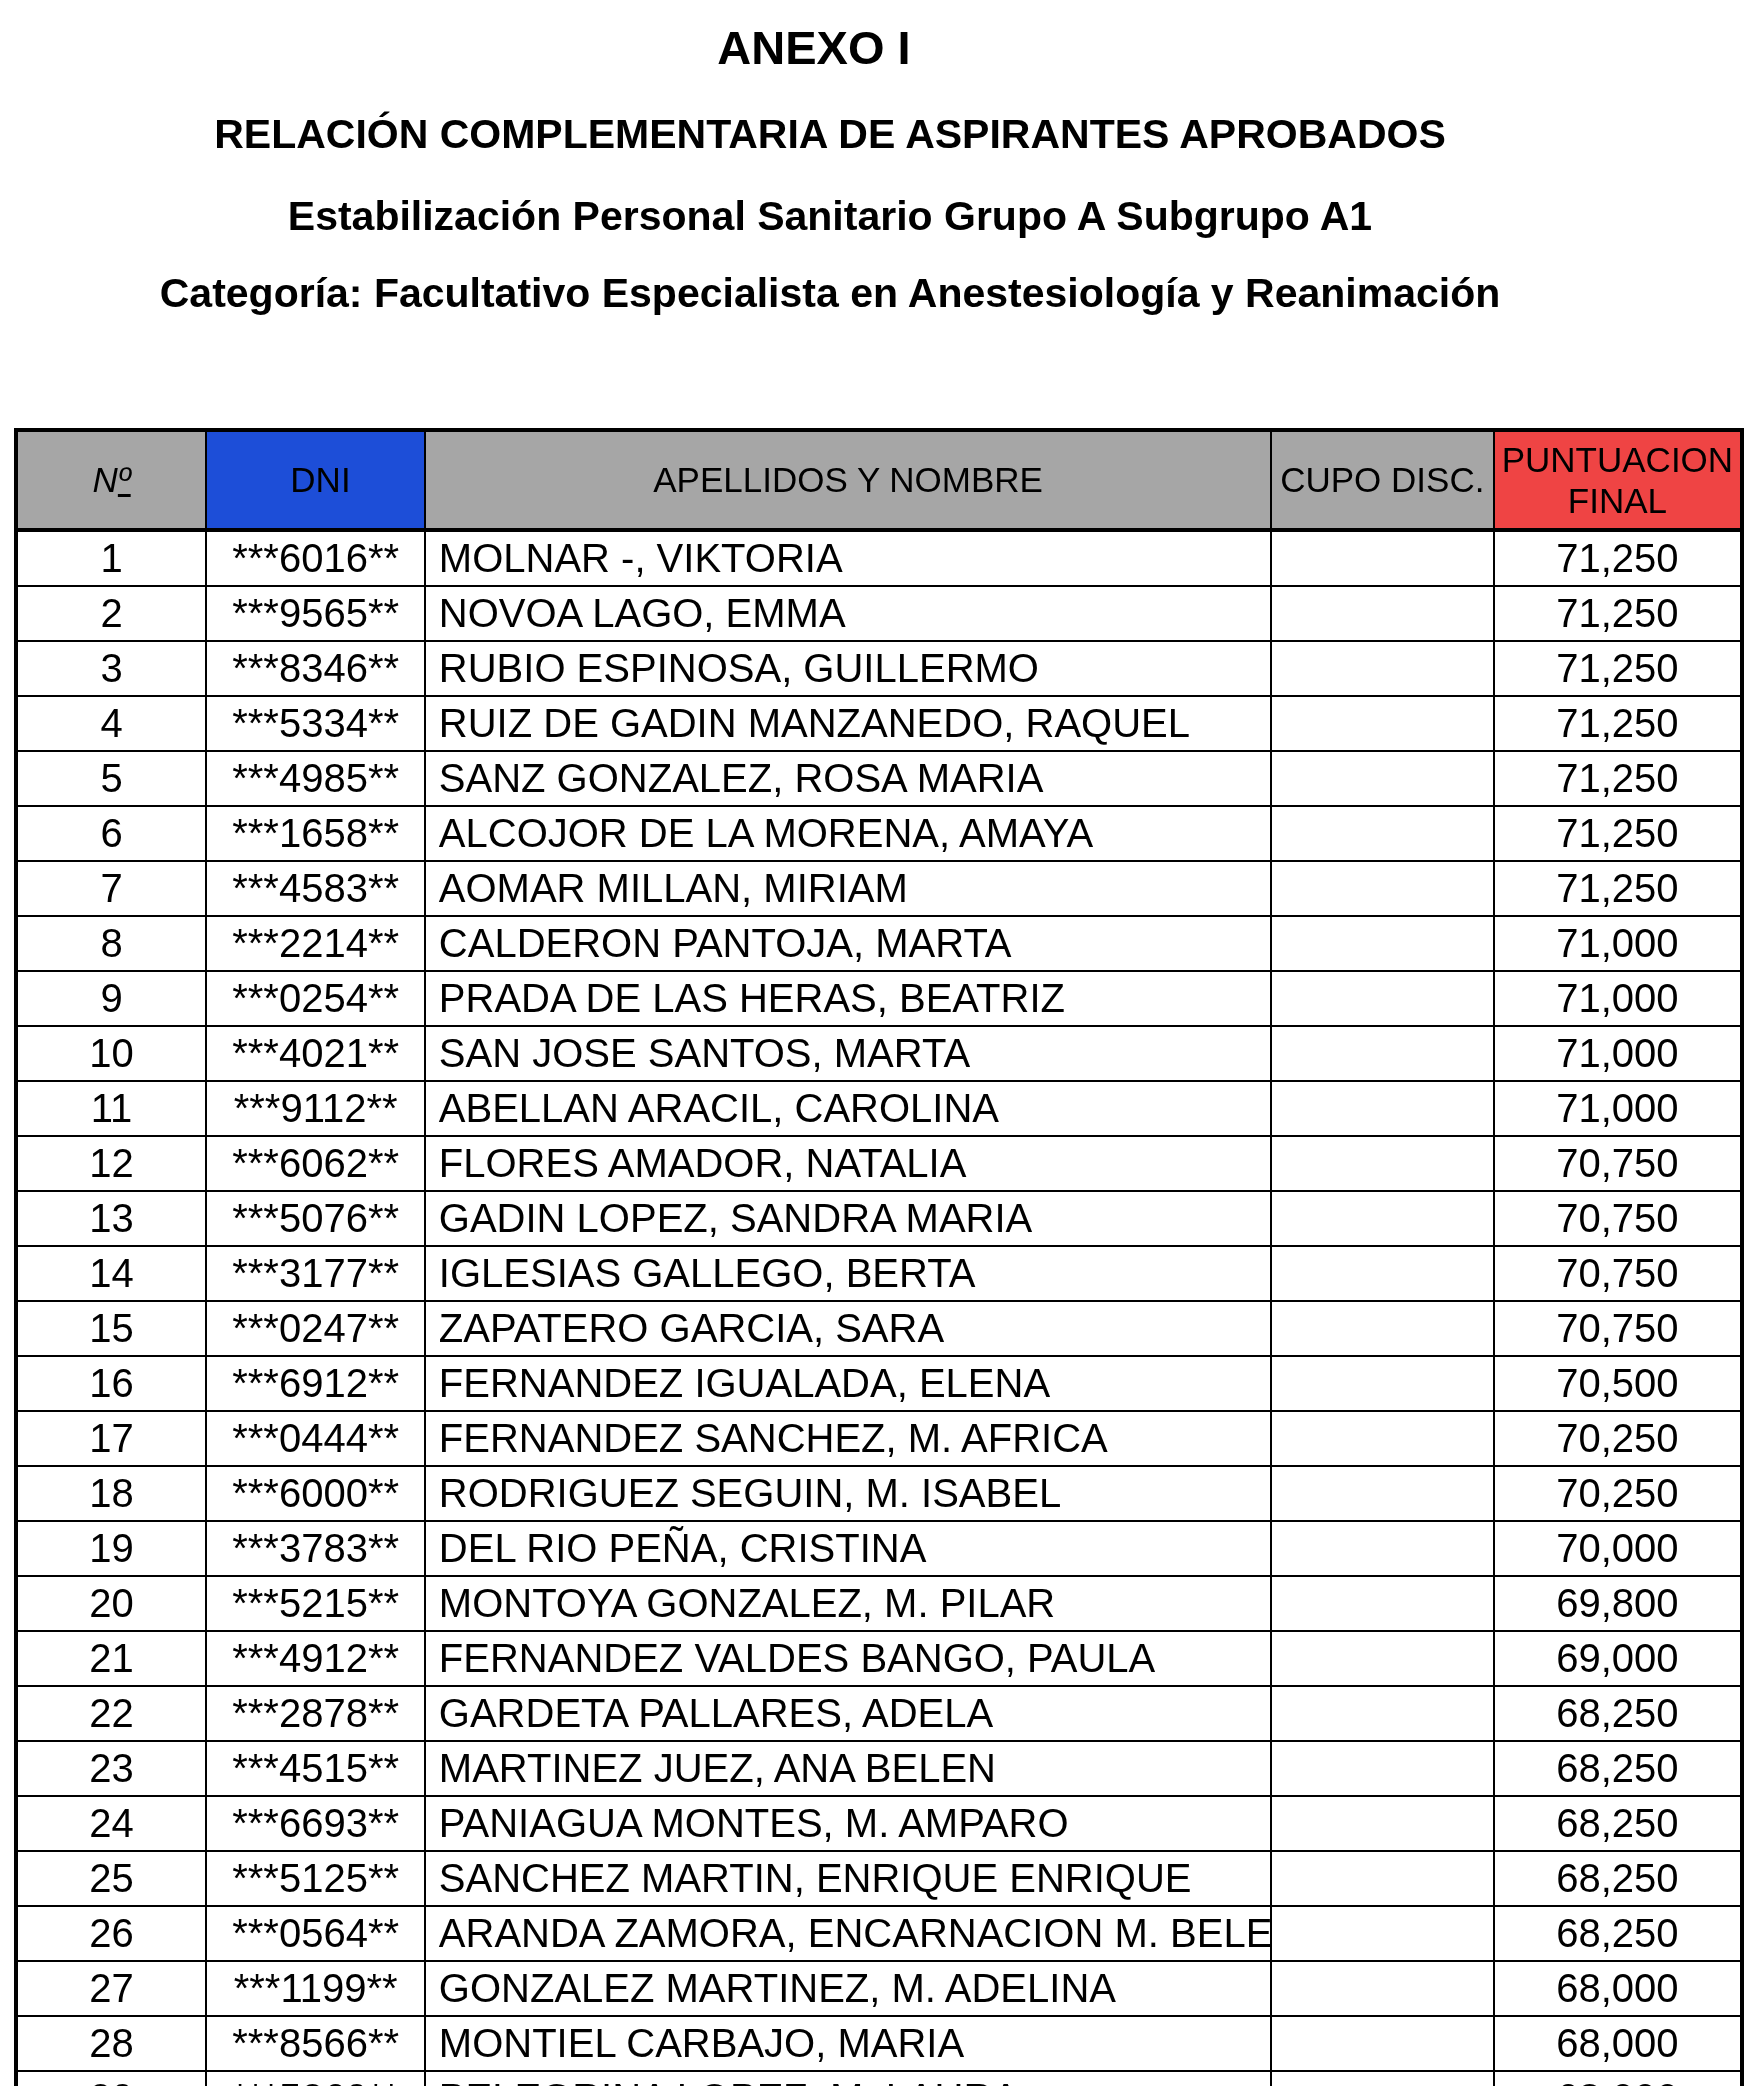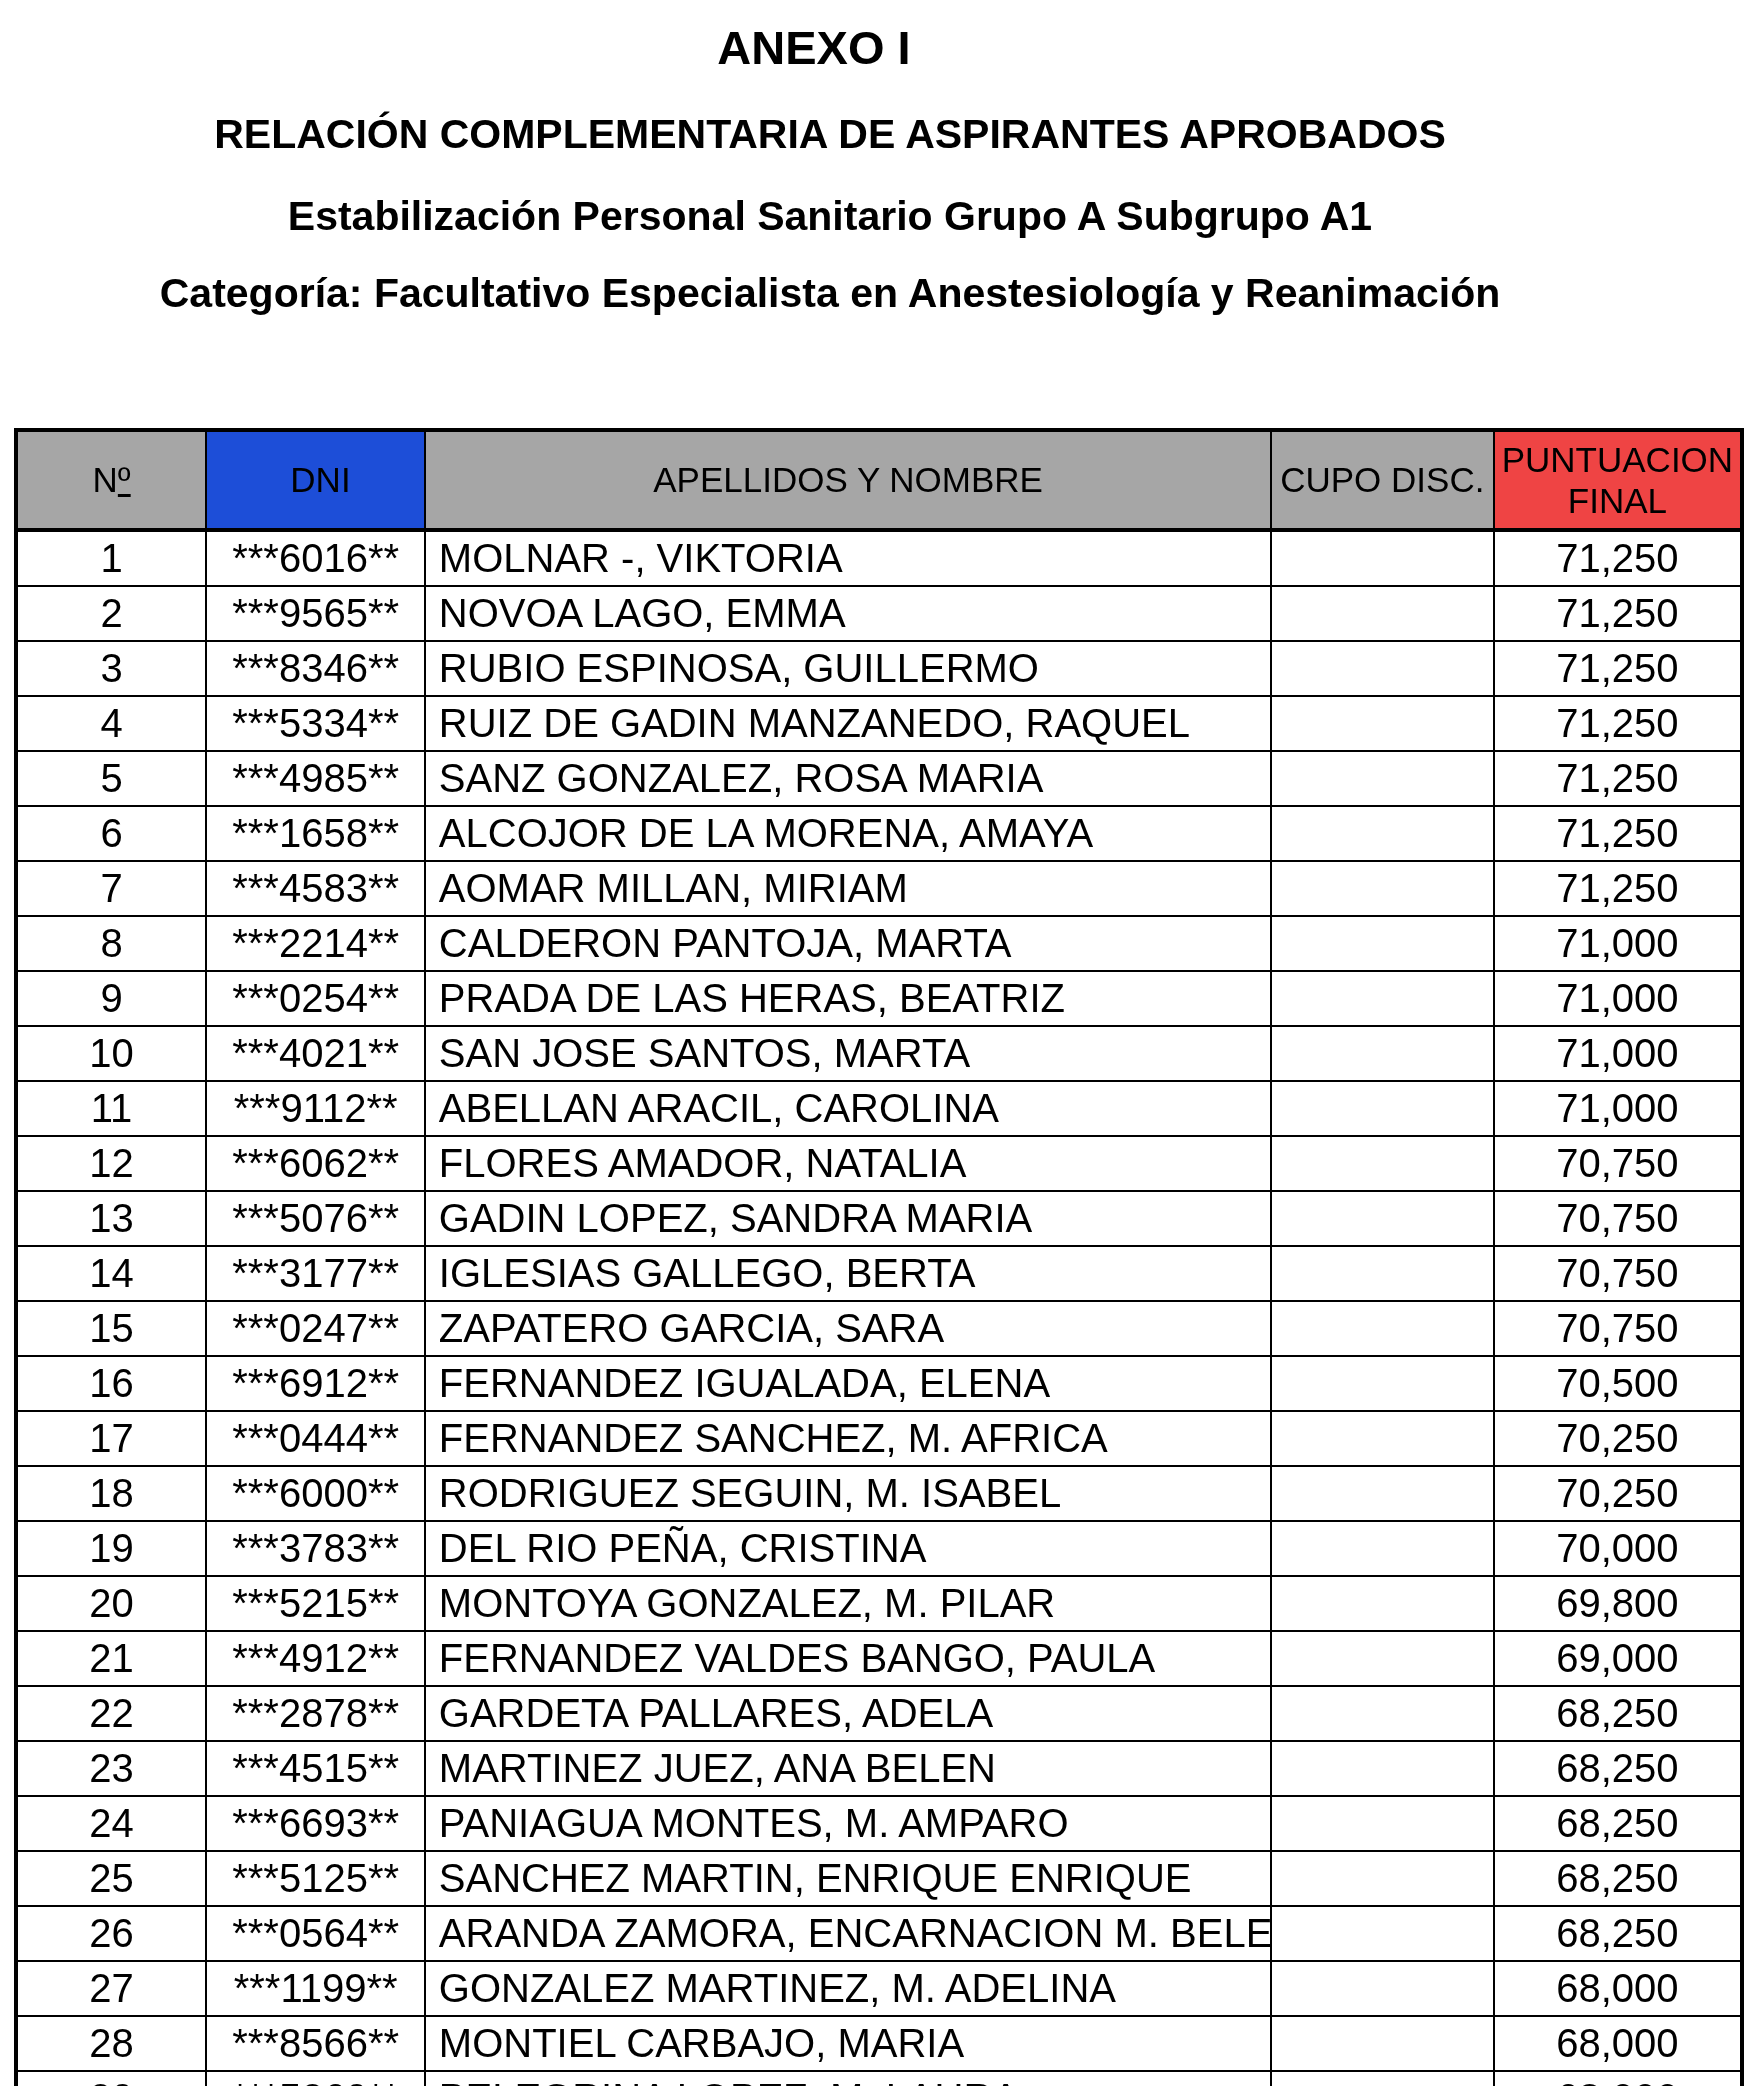--- a/index.html
+++ b/index.html
@@ -91,21 +91,21 @@
 <table class="roster">
   <colgroup>
     <col class="c-n">
       <col class="c-dni">
       <col class="c-name">
       <col class="c-cupo">
       <col class="c-score">
   </colgroup>
   <thead>
     <tr>
-      <th style="background: rgb(166, 166, 166);"><span>N</span><span class="ord">º</span></th>
+      <th style="background: rgb(166, 166, 166); font-style: italic;"><span>N</span><span class="ord">º</span></th>
       <th style="background: #1d4ed8; padding-left: 16px;">DNI</th>
       <th style="background: rgb(166, 166, 166);">APELLIDOS Y NOMBRE</th>
       <th style="background: rgb(166, 166, 166);">CUPO DISC.</th>
       <th style="background: #ef4444;">PUNTUACION FINAL</th>
     </tr>
   </thead>
   <tbody id="roster-body">
   <tr>
     <td class="cell-n">1</td>
     <td class="cell-dni">***6016**</td>

